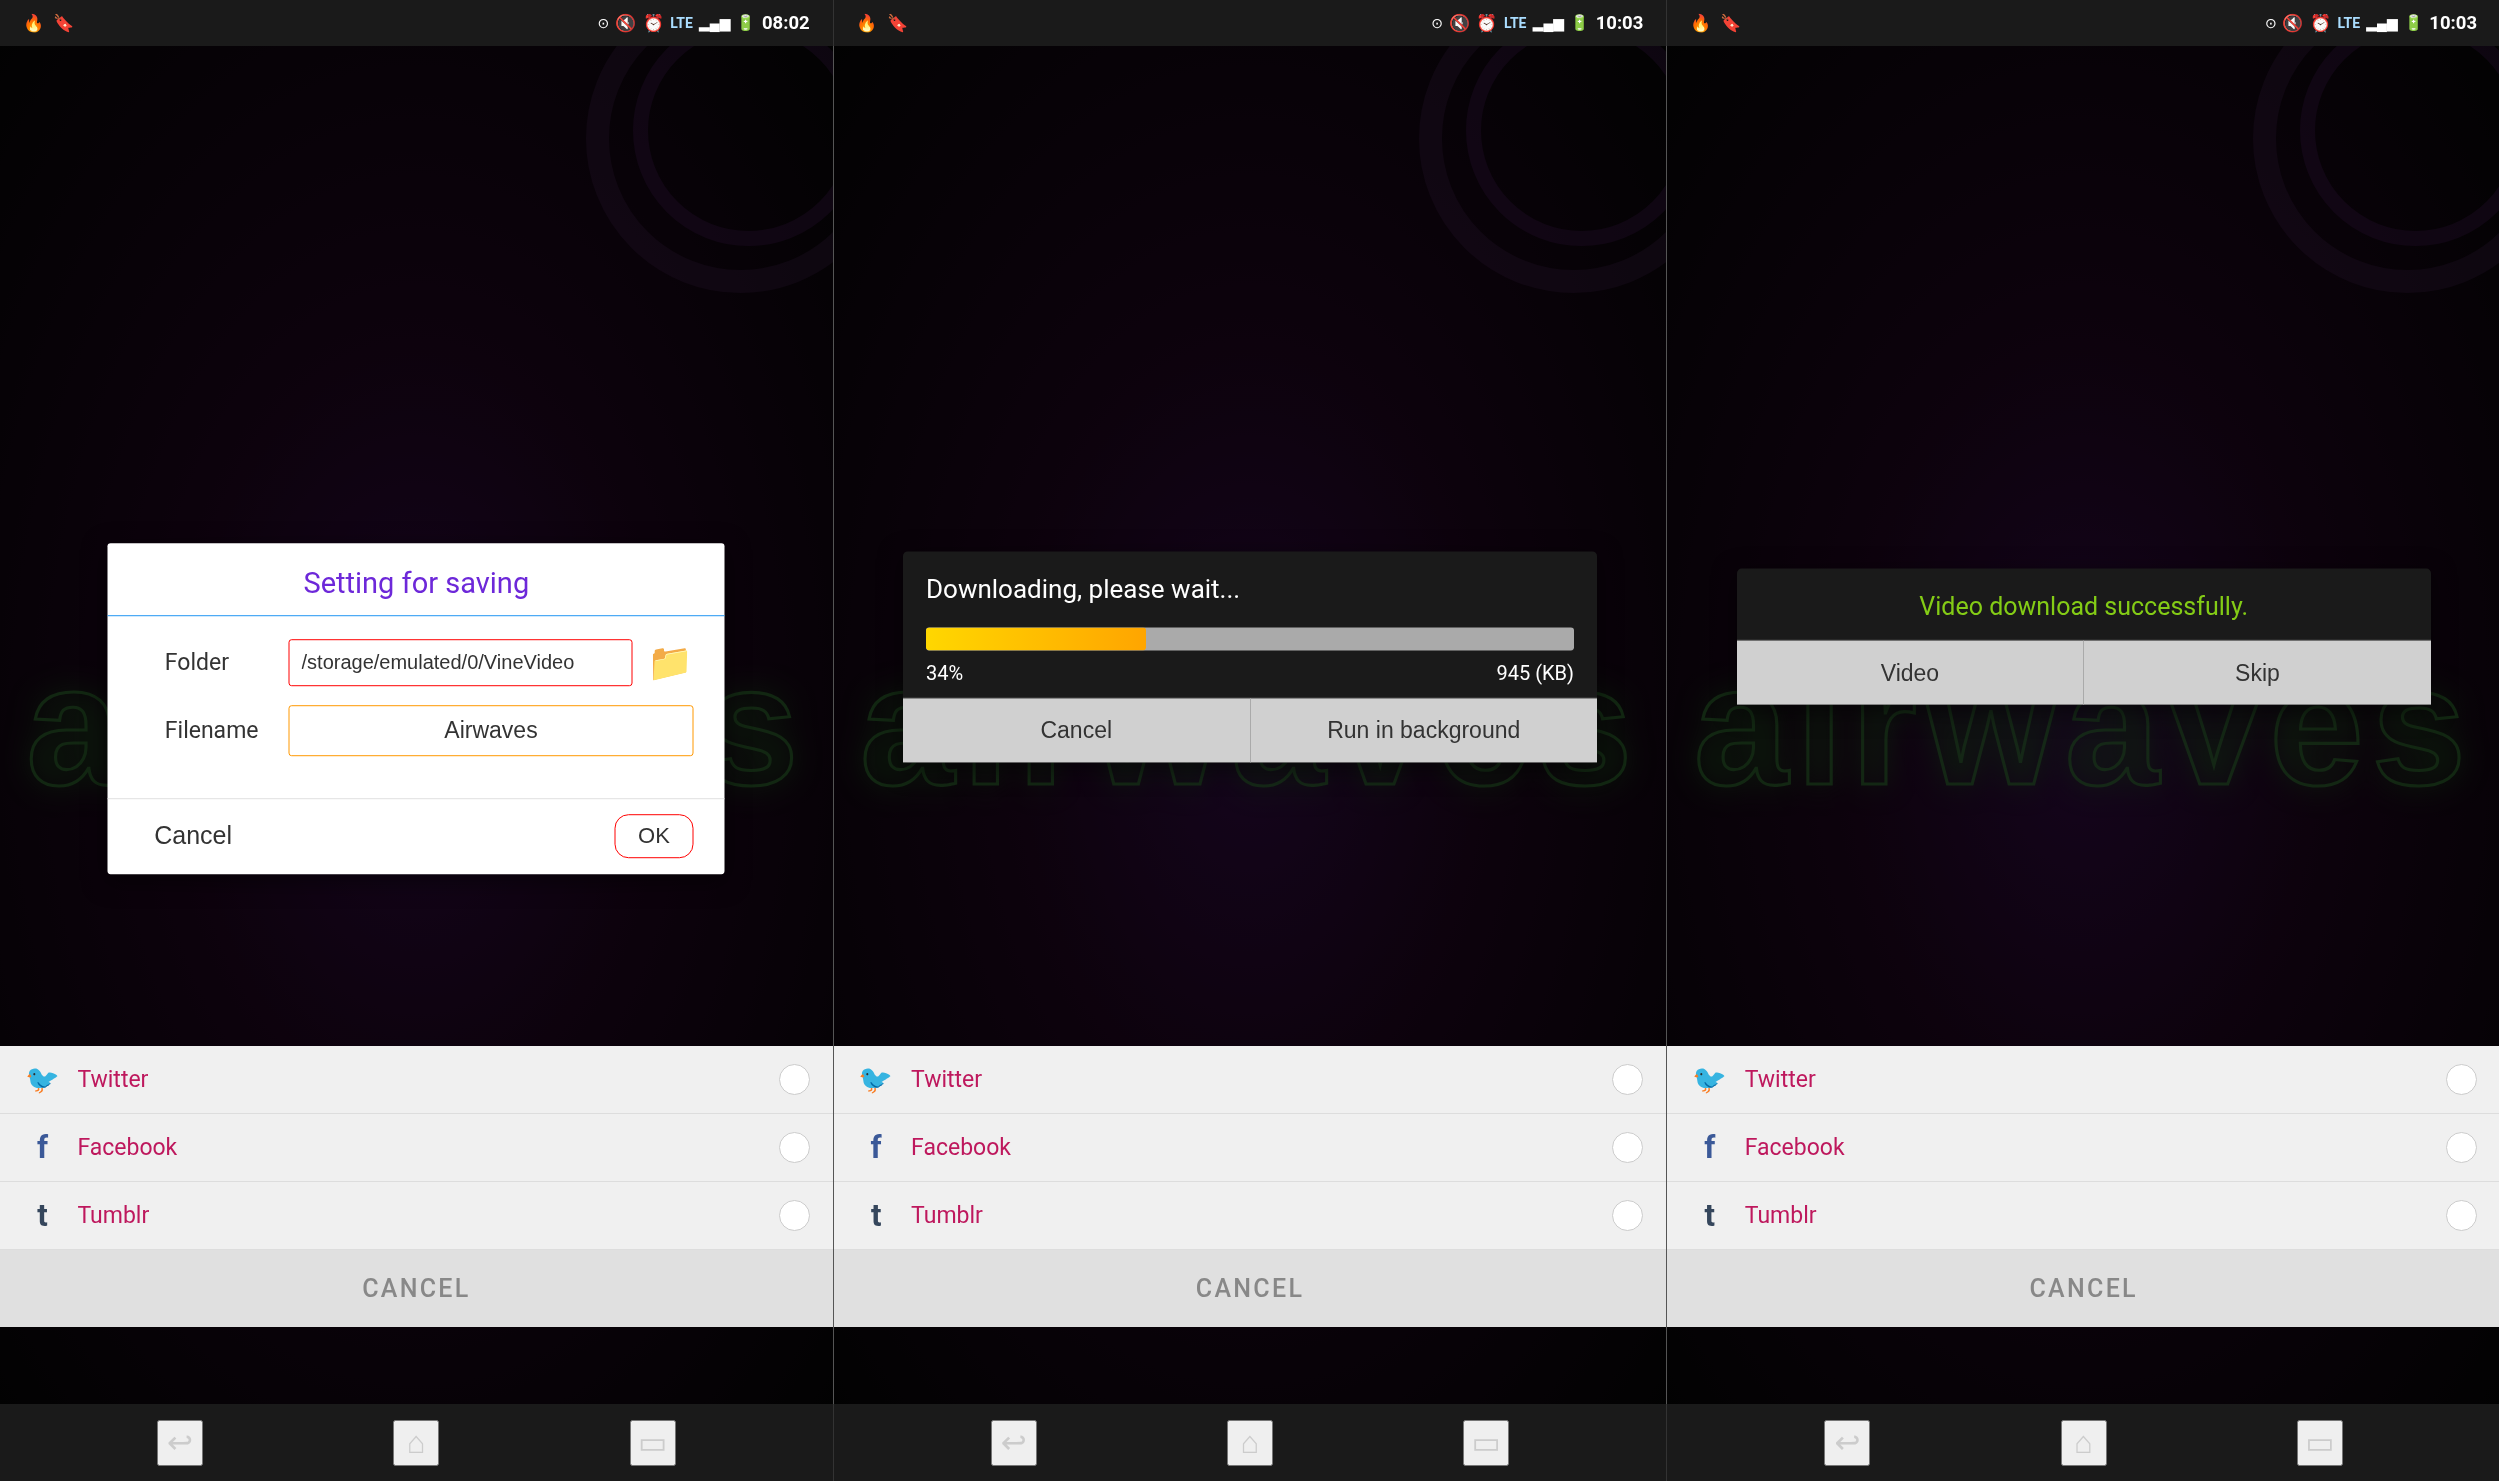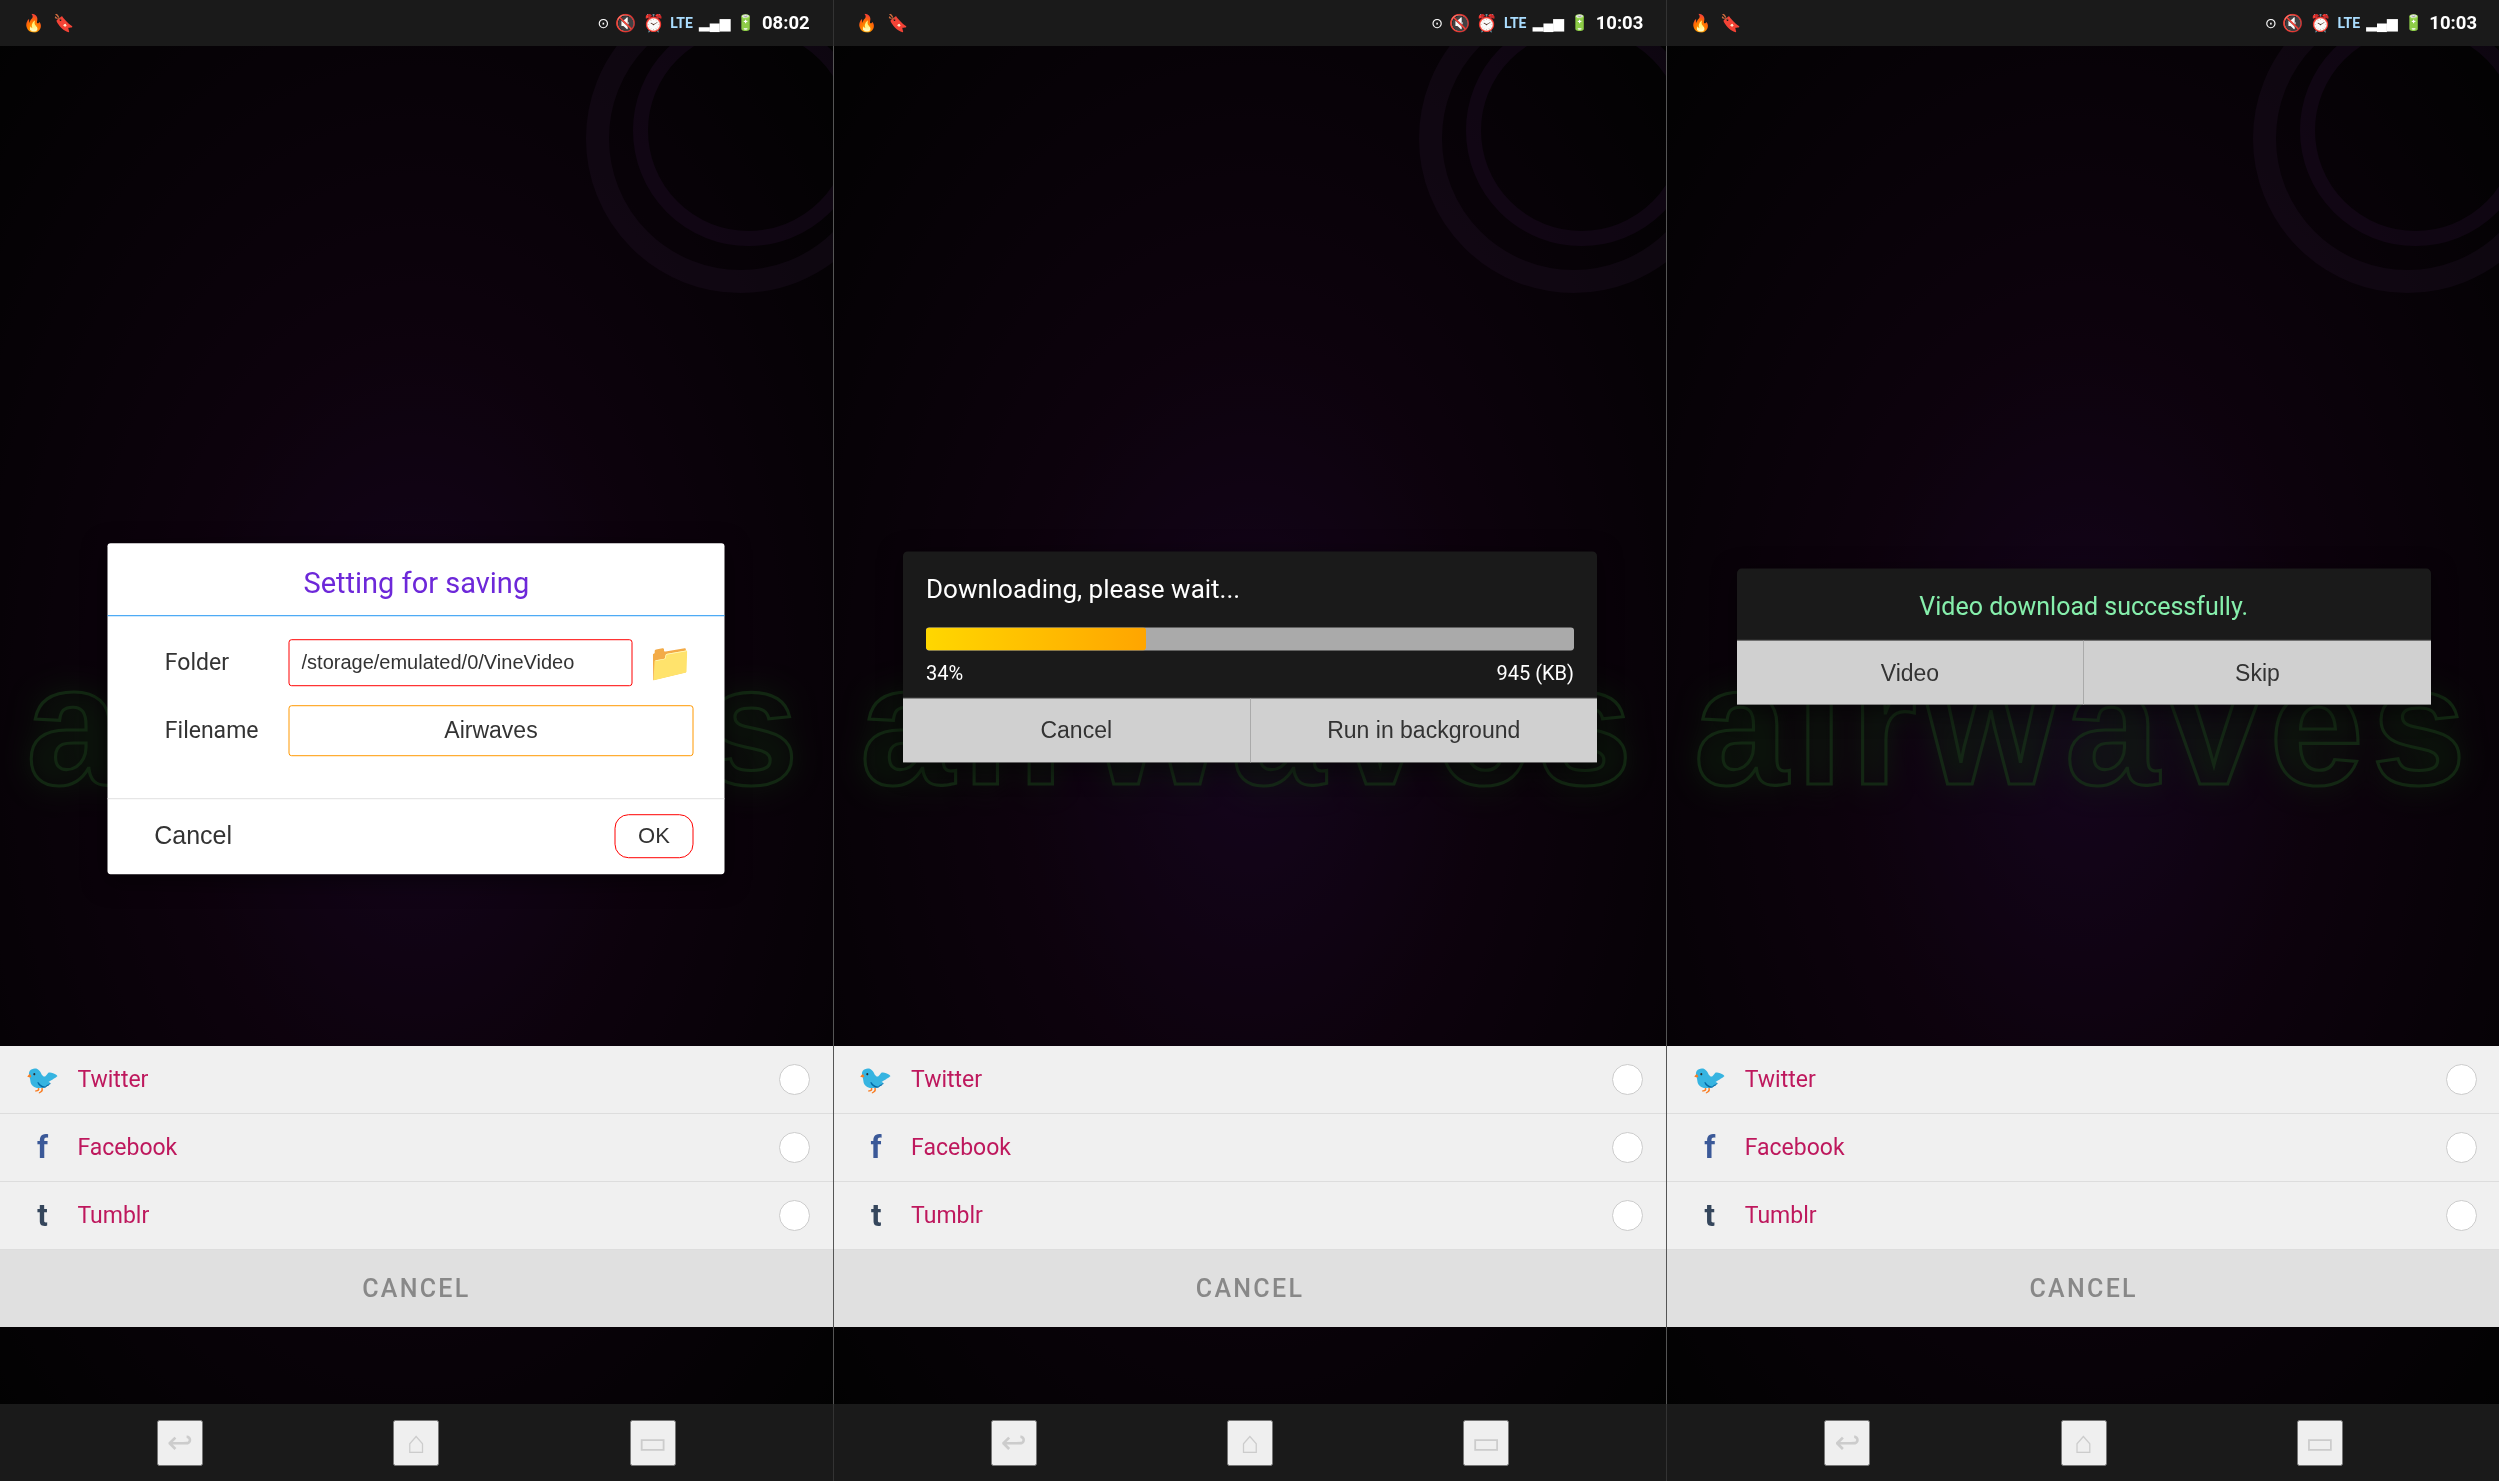--- a/index.html
+++ b/index.html
@@ -339,21 +339,21 @@
       left: 50%;
       top: 45%;
       transform: translate(-50%, -65%);
       background: #1a1a1a;
       border-radius: 4.6px;
     }
 
     .dialog-success-title {
       padding: 23px 23px 19px;
       font-size: 25px;
-      color: #86efac;
+      color: #84cc16;
       text-align: center;
     }
 
     .dialog-success-actions {
       display: flex;
       border-top: 0.8px solid #444;
     }
 
     .success-btn {
       flex: 1;

